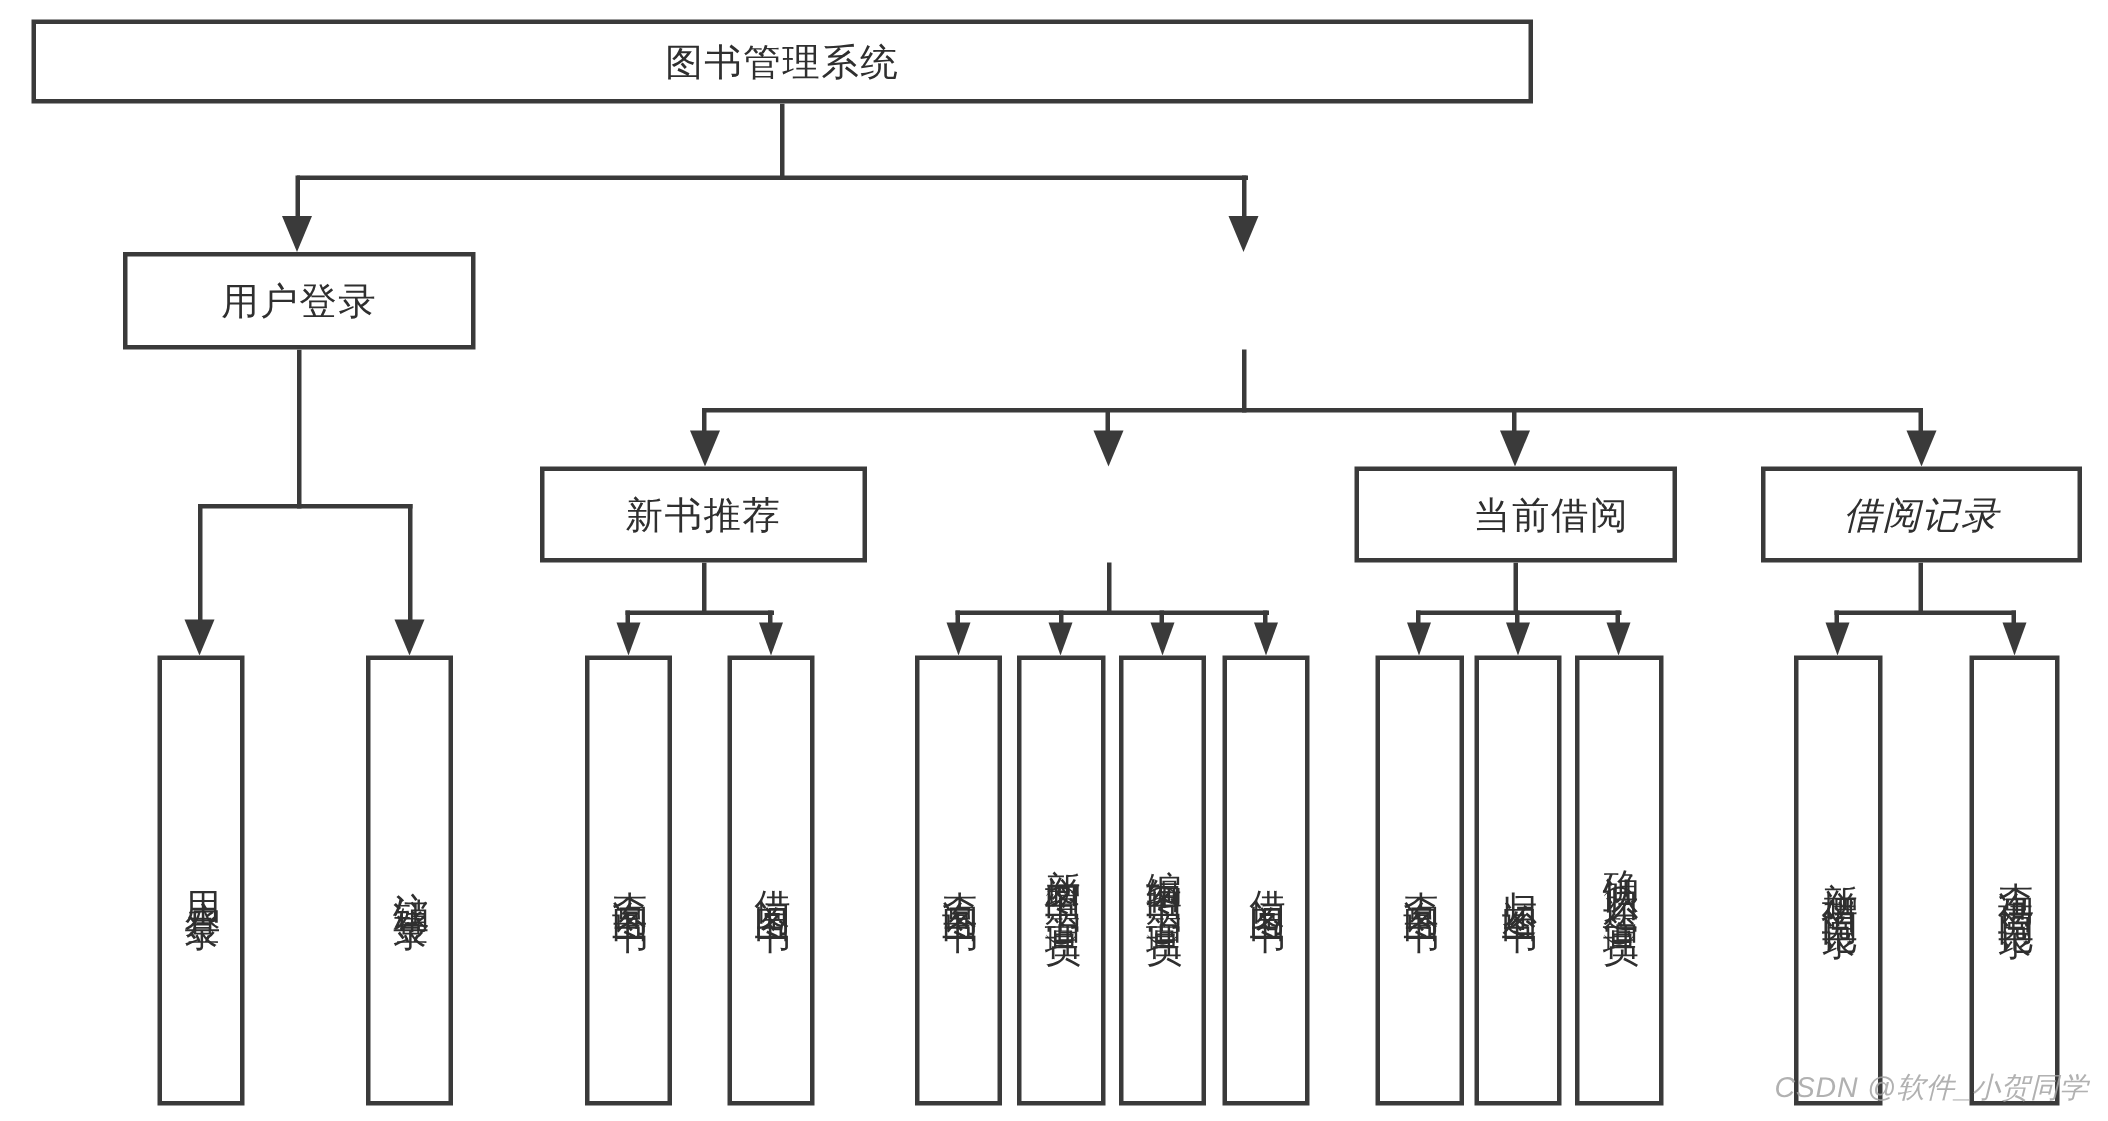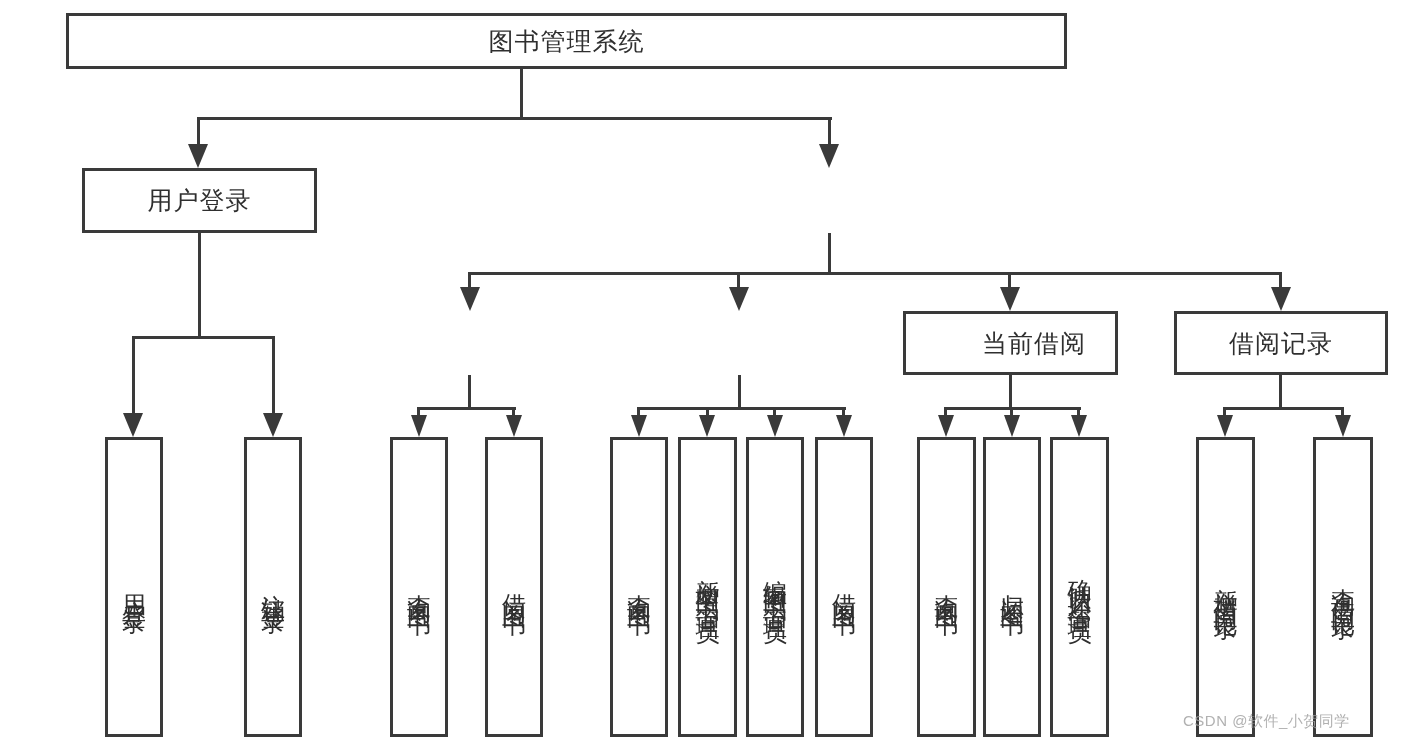--- a/index.html
+++ b/index.html
@@ -43,25 +43,26 @@
     border-top:24px solid var(--line);
   }
   .ah-s{
     border-left-width:8px;
     border-right-width:8px;
     border-top-width:22px;
   }
   .watermark{
     position:absolute;
     left:1183px;top:712px;
-    font-size:15px;
+    font-size:19px;
     color:rgba(163,163,163,0.85);
     white-space:nowrap;
     z-index:5;
     letter-spacing:0.5px;
+    font-style:italic;
   }
 </style>
 </head>
 <body>
 
 <div class="canvas">
 
   <div class="vl" style="left:520px;top:69px;height:49px;"></div>
   <div class="hl" style="left:198px;top:117px;width:634px;"></div>
   <div class="vl" style="left:197px;top:117px;height:30px;"></div>
@@ -114,30 +115,31 @@
   <div class="vl" style="left:1077px;top:407px;height:14px;"></div>
   <div class="ah ah-s" style="left:1071px;top:415px;"></div>
 
   <div class="vl" style="left:1279px;top:375px;height:35px;"></div>
   <div class="hl" style="left:1223px;top:407px;width:121px;"></div>
   <div class="vl" style="left:1223px;top:407px;height:14px;"></div>
   <div class="ah ah-s" style="left:1217px;top:415px;"></div>
   <div class="vl" style="left:1341px;top:407px;height:14px;"></div>
   <div class="ah ah-s" style="left:1335px;top:415px;"></div>
 
-  <div class="box hbox" style="left:21px;top:13px;width:1001px;height:56px;margin-left:45px;">图书管理系统</div>
+  <div class="box hbox" style="left:21px;top:13px;width:1001px;height:56px;">图书管理系统</div>
 
   <div class="box hbox" style="left:82px;top:168px;width:235px;height:65px;">用户登录</div>
 
 
+  <div class="box hbox" style="left:360px;top:311px;width:218px;height:64px;">新书推荐</div>
 
 
   <div class="box hbox" style="left:903px;top:311px;width:215px;height:64px;padding-left:47px;">当前借阅</div>
 
-  <div class="box hbox" style="left:1174px;top:311px;width:214px;height:64px;">借阅记录</div>
+  <div class="box hbox" style="left:1174px;top:311px;width:214px;height:64px;font-style:italic;">借阅记录</div>
 
   <div class="box vbox" style="left:105px;top:437px;width:58px;height:300px;">用户登录</div>
 
   <div class="box vbox" style="left:244px;top:437px;width:58px;height:300px;">注销登录</div>
 
   <div class="box vbox" style="left:390px;top:437px;width:58px;height:300px;">查询图书</div>
 
   <div class="box vbox" style="left:485px;top:437px;width:58px;height:300px;">借阅图书</div>
 
   <div class="box vbox" style="left:610px;top:437px;width:58px;height:300px;">查询图书</div>

